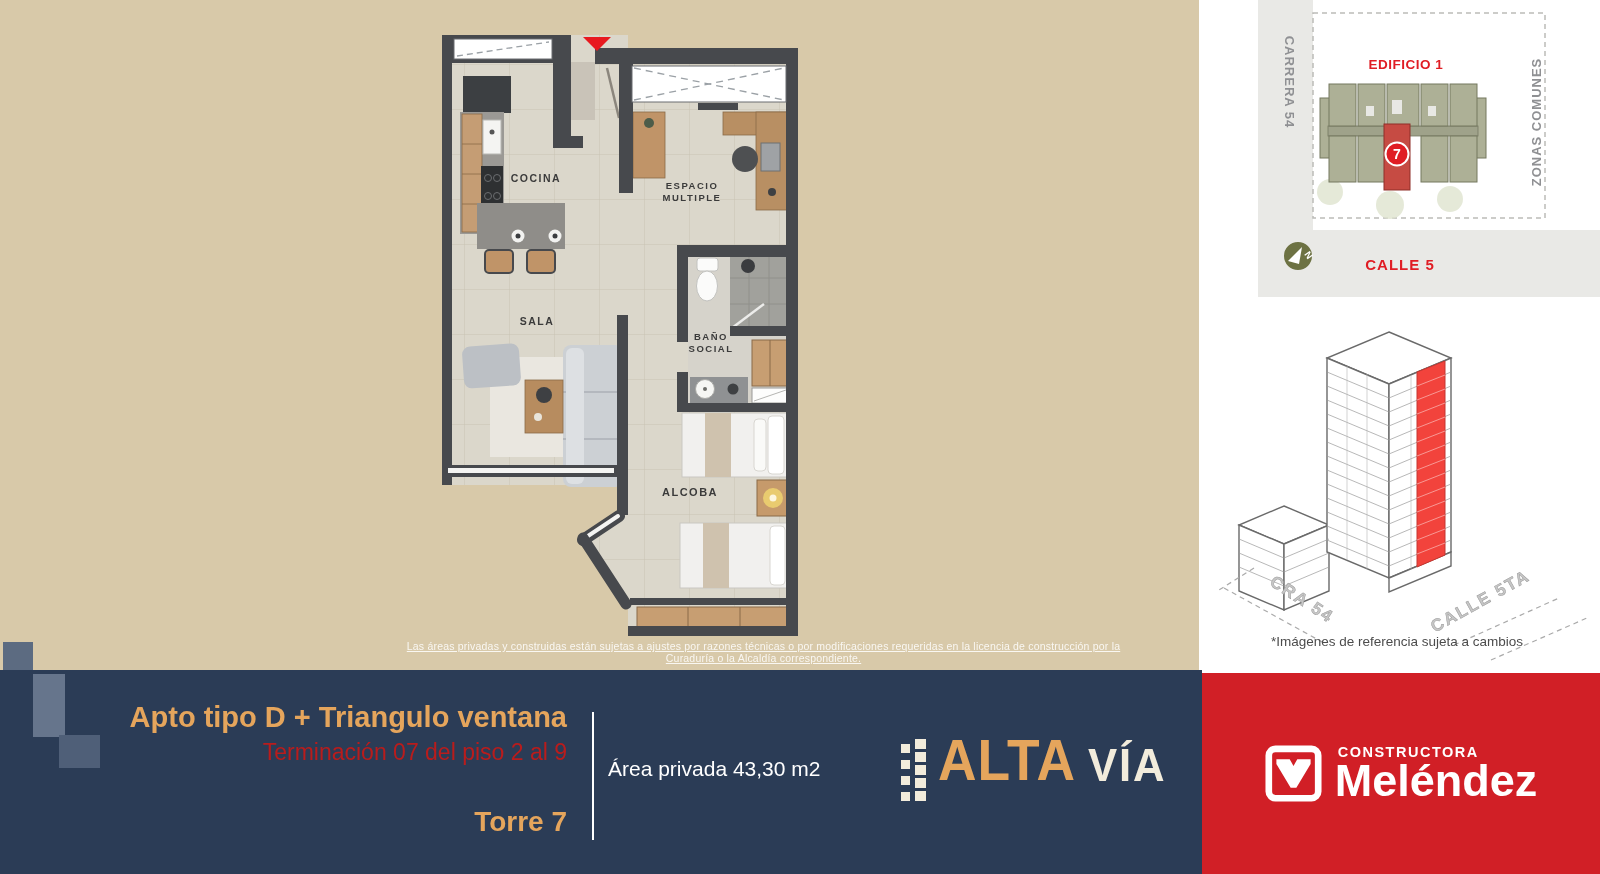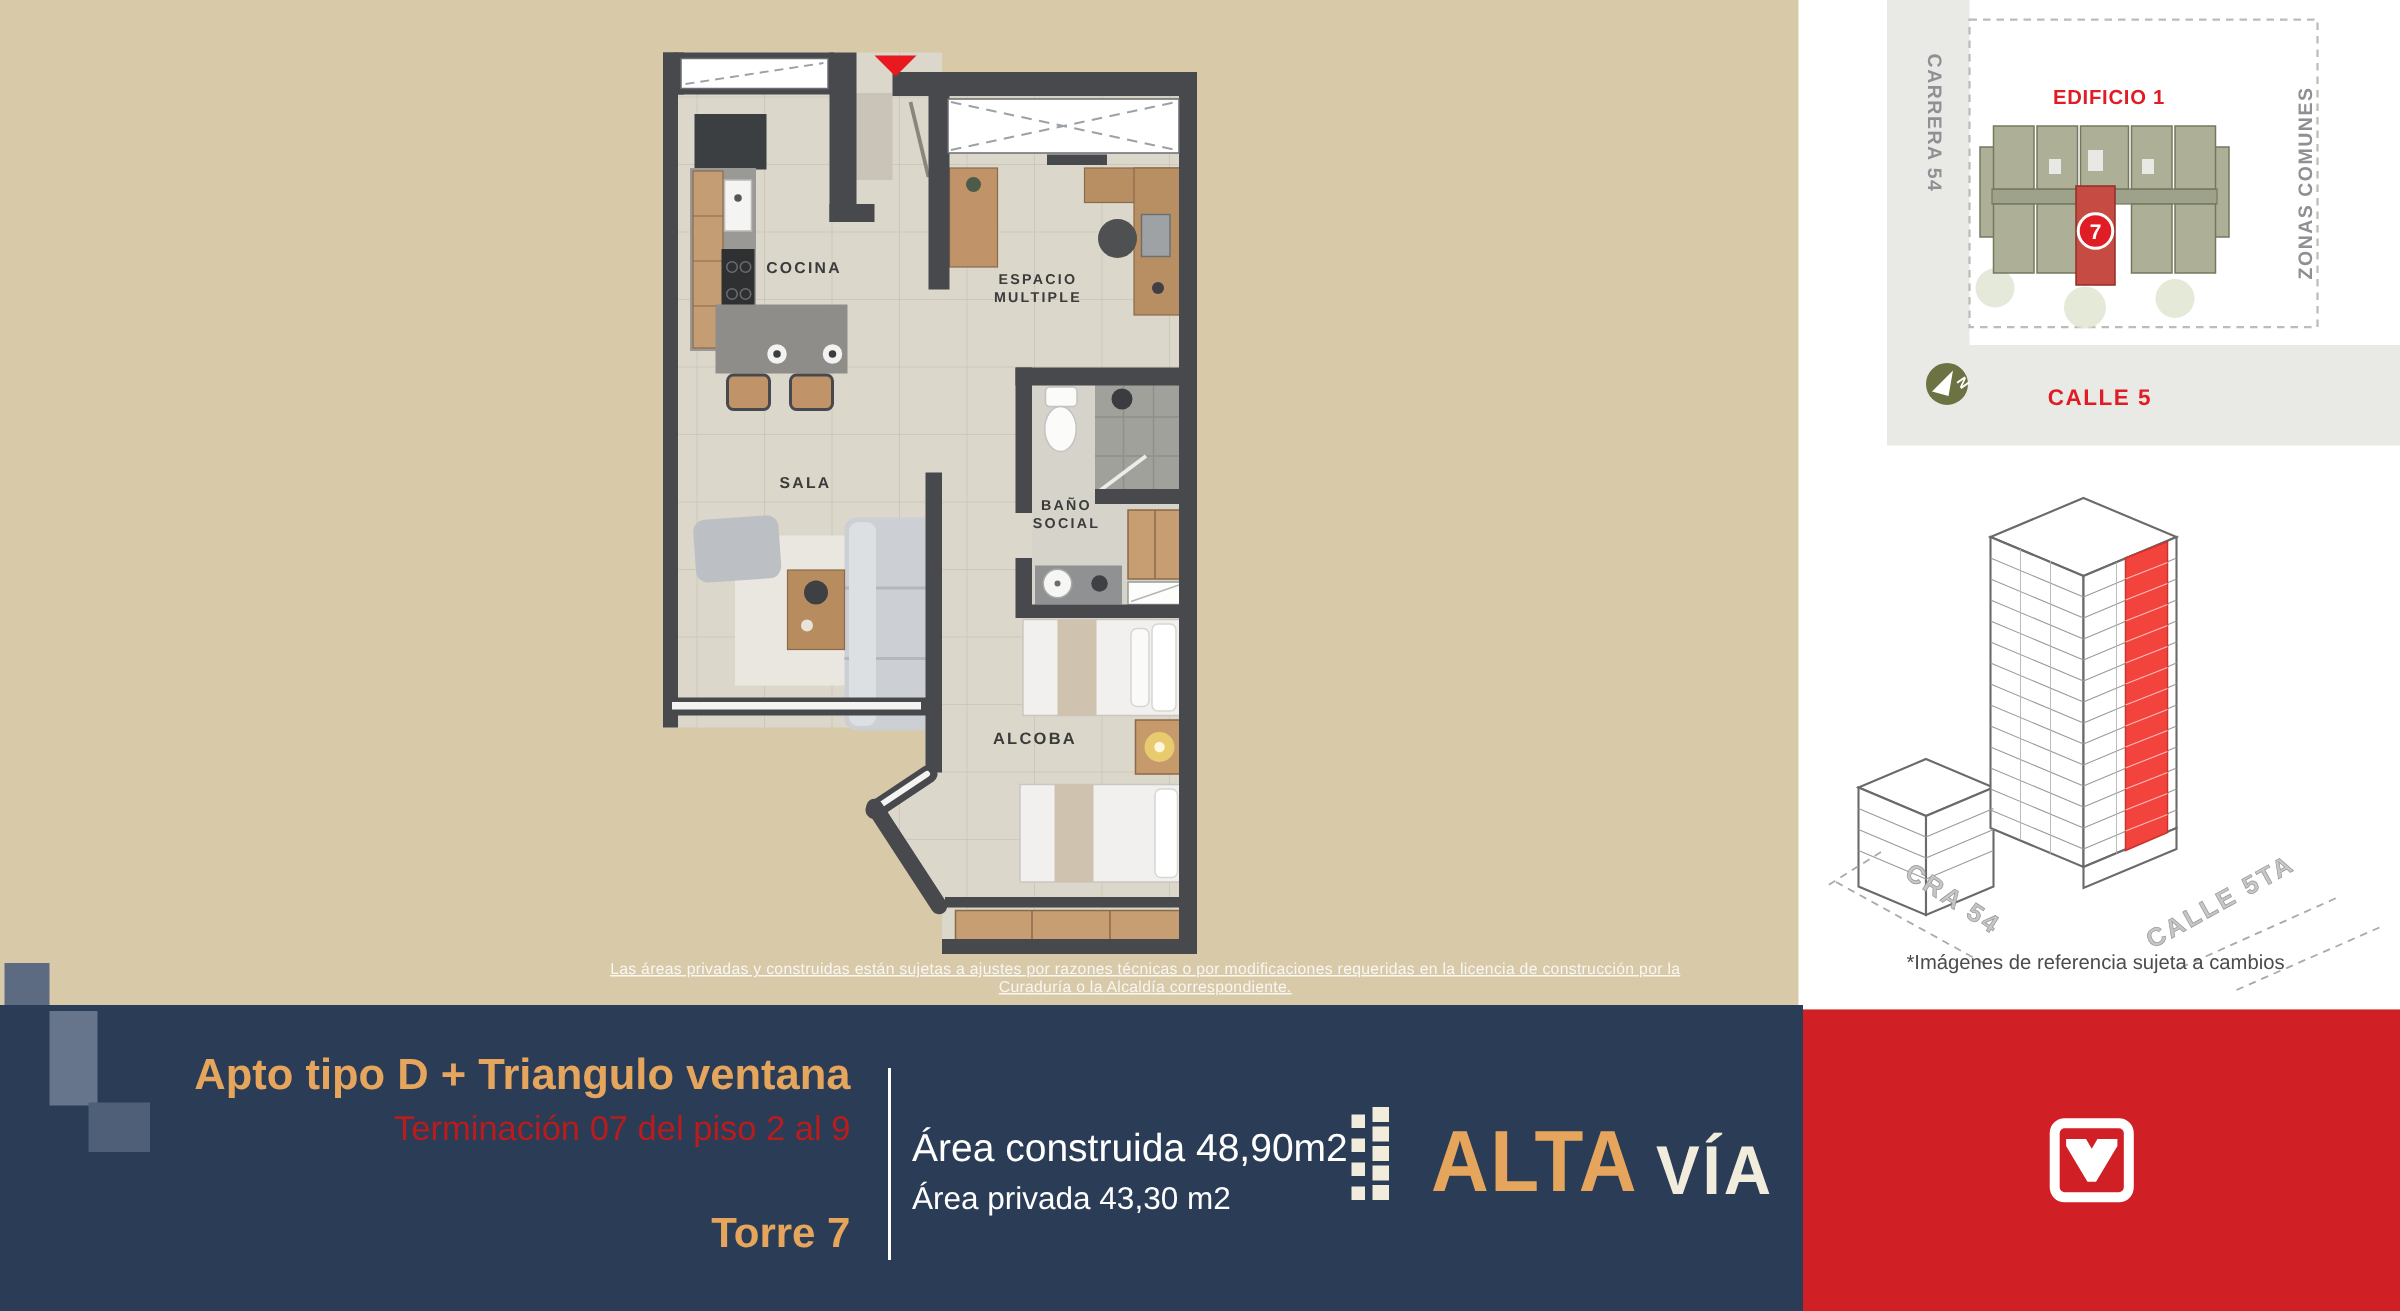--- a/index.html
+++ b/index.html
@@ -30,21 +30,21 @@
   .title{color:#e5a55c;font-size:29px;font-weight:bold;line-height:34px;}
   .subtitle{color:#b91c1c;font-size:23px;margin-top:5px;}
   .torre{left:95px;top:806px;width:472px;text-align:right;color:#e5a55c;font-size:28px;font-weight:bold;}
   .vdivider{left:592px;top:712px;width:2px;height:128px;background:#ffffff;}
 
   .areas{left:608px;top:750px;color:#ffffff;}
   .area-built{font-size:26px;}
   .area-private{font-size:21px;margin-top:7px;}
 
   
-  .altavia{left:901px;top:736px;display:flex;align-items:flex-end;height:64px;gap:16px;}
+  .altavia{left:901px;top:736px;display:flex;align-items:flex-start;height:64px;}
   .av-dots{display:flex;align-items:flex-end;margin-right:12px;}
   .av-col{display:flex;flex-direction:column;justify-content:flex-end;}
   .av-col.c1{margin-right:5px;}
   .av-col.c1 span{width:9px;height:9px;background:#f2ecdc;margin-top:7px;}
   .av-col.c2 span{width:11px;height:10px;background:#f2ecdc;margin-top:3px;}
   .av-text{display:flex;align-items:flex-end;line-height:0.84;}
   .av-part1{color:#e5a55c;font-size:58px;font-weight:bold;letter-spacing:1px;transform:scaleX(.92);transform-origin:left bottom;}
   .av-part2{color:#f2ecdc;font-size:46px;font-weight:bold;letter-spacing:2px;transform:scaleX(.95);transform-origin:left bottom;}
 
   
@@ -329,21 +329,20 @@
 <div class="deco sq3"></div>
 
 <div class="abs titleblock">
   <div class="title">Apto tipo D + Triangulo ventana</div>
   <div class="subtitle">Terminación 07 del piso 2 al 9</div>
 </div>
 <div class="abs torre">Torre 7</div>
 <div class="abs vdivider"></div>
 
 <div class="abs areas">
-  <div class="area-built">Área construida 48,90m2</div>
   <div class="area-private">Área privada 43,30 m2</div>
 </div>
 
 <div class="abs altavia">
   <div class="av-dots">
     <div class="av-col c1">
         <span></span>
         <span></span>
         <span></span>
         <span></span>
@@ -361,14 +360,18 @@
       <span class="av-part2">VÍA</span>
   </div>
 </div>
 
 <div class="abs melendez">
   <div class="mz-inner">
     <svg class="mz-icon" viewBox="0 0 60 60">
       <rect x="4" y="4" width="52" height="52" rx="7" fill="none" stroke="#ffffff" stroke-width="7"></rect>
       <polygon points="12,15 26,15 30,22 34,15 48,15 48,20 33,45 27,45 12,20" fill="#ffffff"></polygon>
     </svg>
+    <div class="mz-texts">
+      <span class="mz-top">CONSTRUCTORA</span>
+      <span class="mz-name">Meléndez</span>
+    </div>
   </div>
 </div>
 
 </body></html>

